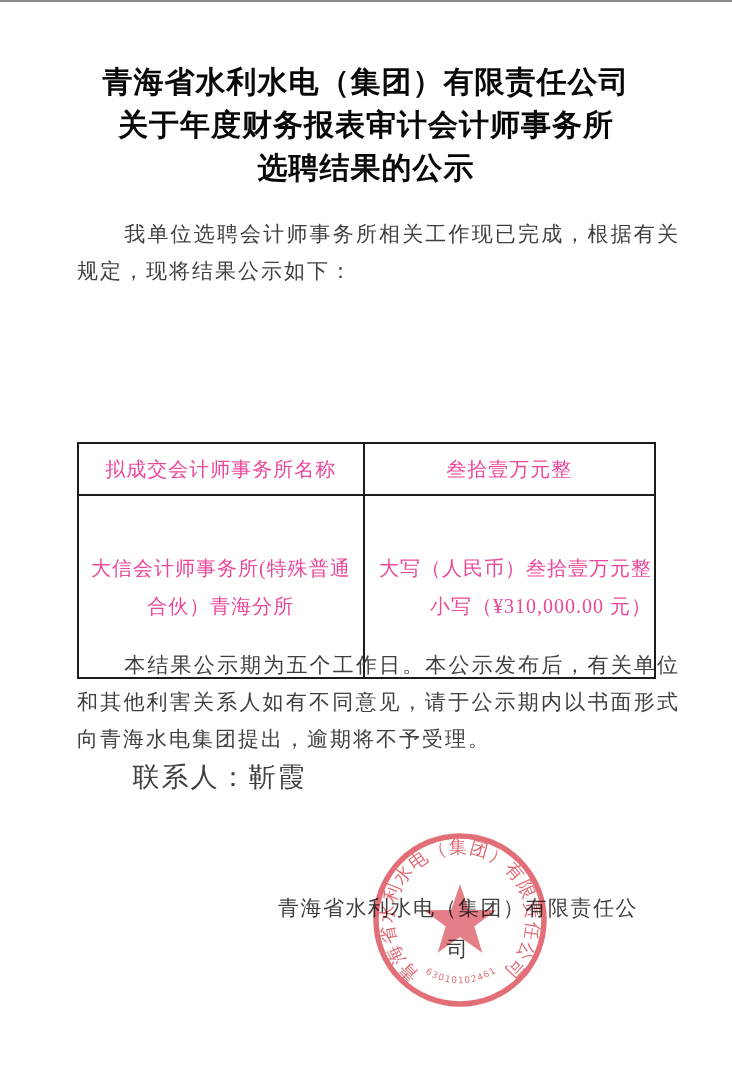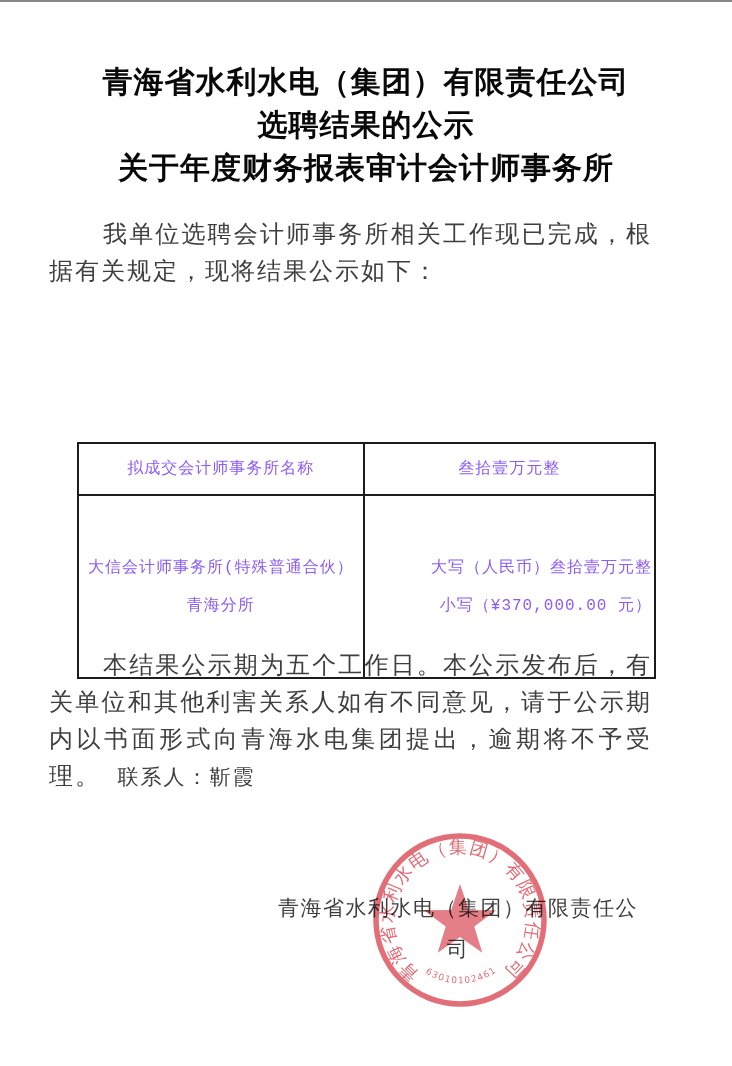--- a/index.html
+++ b/index.html
@@ -20,54 +20,53 @@
     width: 732px;
     text-align: center;
     font-size: 30px;
     font-weight: bold;
     color: #080808;
     line-height: 43px;
     letter-spacing: 1px;
   }
   .para {
     position: absolute;
-    left: 49px;
+    left: 77px;
     width: 603px;
-    font-size: 24px;
+    font-size: 21px;
     line-height: 37px;
     letter-spacing: 2px;
     text-align: justify;
     text-indent: 2.25em;
   }
   .p1 { top: 214px; }
   .p2 { top: 297px; }
   .p3 { top: 645px; }
   .contact-line {
     position: absolute;
     left: 65px;
     width: 603px;
-    font-size: 21px;
+    font-size: 27px;
     line-height: 37px;
     letter-spacing: 2px;
     text-indent: 2.5em;
   }
   .c1 { top: 757px; }
   .c2 { top: 802px; }
   table.result-table {
     position: absolute;
     top: 440px;
     left: 77px;
     width: 579px;
     height: 197px;
     border-collapse: collapse;
     table-layout: fixed;
-    font-size: 16px;
+    font-size: 20px;
     letter-spacing: 1px;
-    color: #8b5cf6;
-    font-family: Liberation Mono, monospace;
+    color: #ec4899;
   }
   table.result-table th, table.result-table td {
     border: 2px solid #1c1c1c;
     text-align: center;
     vertical-align: middle;
     font-weight: normal;
     padding: 0 2px;
     line-height: 38px;
   }
   table.result-table thead tr { height: 52px; }
@@ -97,40 +96,40 @@
     pointer-events: none;
   }
 </style>
 </head>
 <body>
 
 <div class="page">
 
   <div class="title-block">
     <div>青海省水利水电（集团）有限责任公司</div>
+    <div>关于年度财务报表审计会计师事务所</div>
     <div>选聘结果的公示</div>
-    <div>关于年度财务报表审计会计师事务所</div>
   </div>
 
   <div class="para p1">我单位选聘会计师事务所相关工作现已完成，根据有关规定，现将结果公示如下：</div>
 
 
   <table class="result-table">
     <thead>
       <tr>
         <th class="col-name">拟成交会计师事务所名称</th>
         <th class="col-price">叁拾壹万元整</th>
       </tr>
     </thead>
     <tbody>
       <tr>
         <td>大信会计师事务所(特殊普通合伙）青海分所</td>
         <td>
           <div class="price-line">大写（人民币）叁拾壹万元整</div>
-          <div class="price-line">小写（¥370,000.00 元）</div>
+          <div class="price-line">小写（¥310,000.00 元）</div>
         </td>
       </tr>
     </tbody>
   </table>
 
   <div class="para p3">本结果公示期为五个工作日。本公示发布后，有关单位和其他利害关系人如有不同意见，请于公示期内以书面形式向青海水电集团提出，逾期将不予受理。</div>
 
   <div class="contact-line c1">联系人：靳霞</div>
 
   <div class="signature-block">

